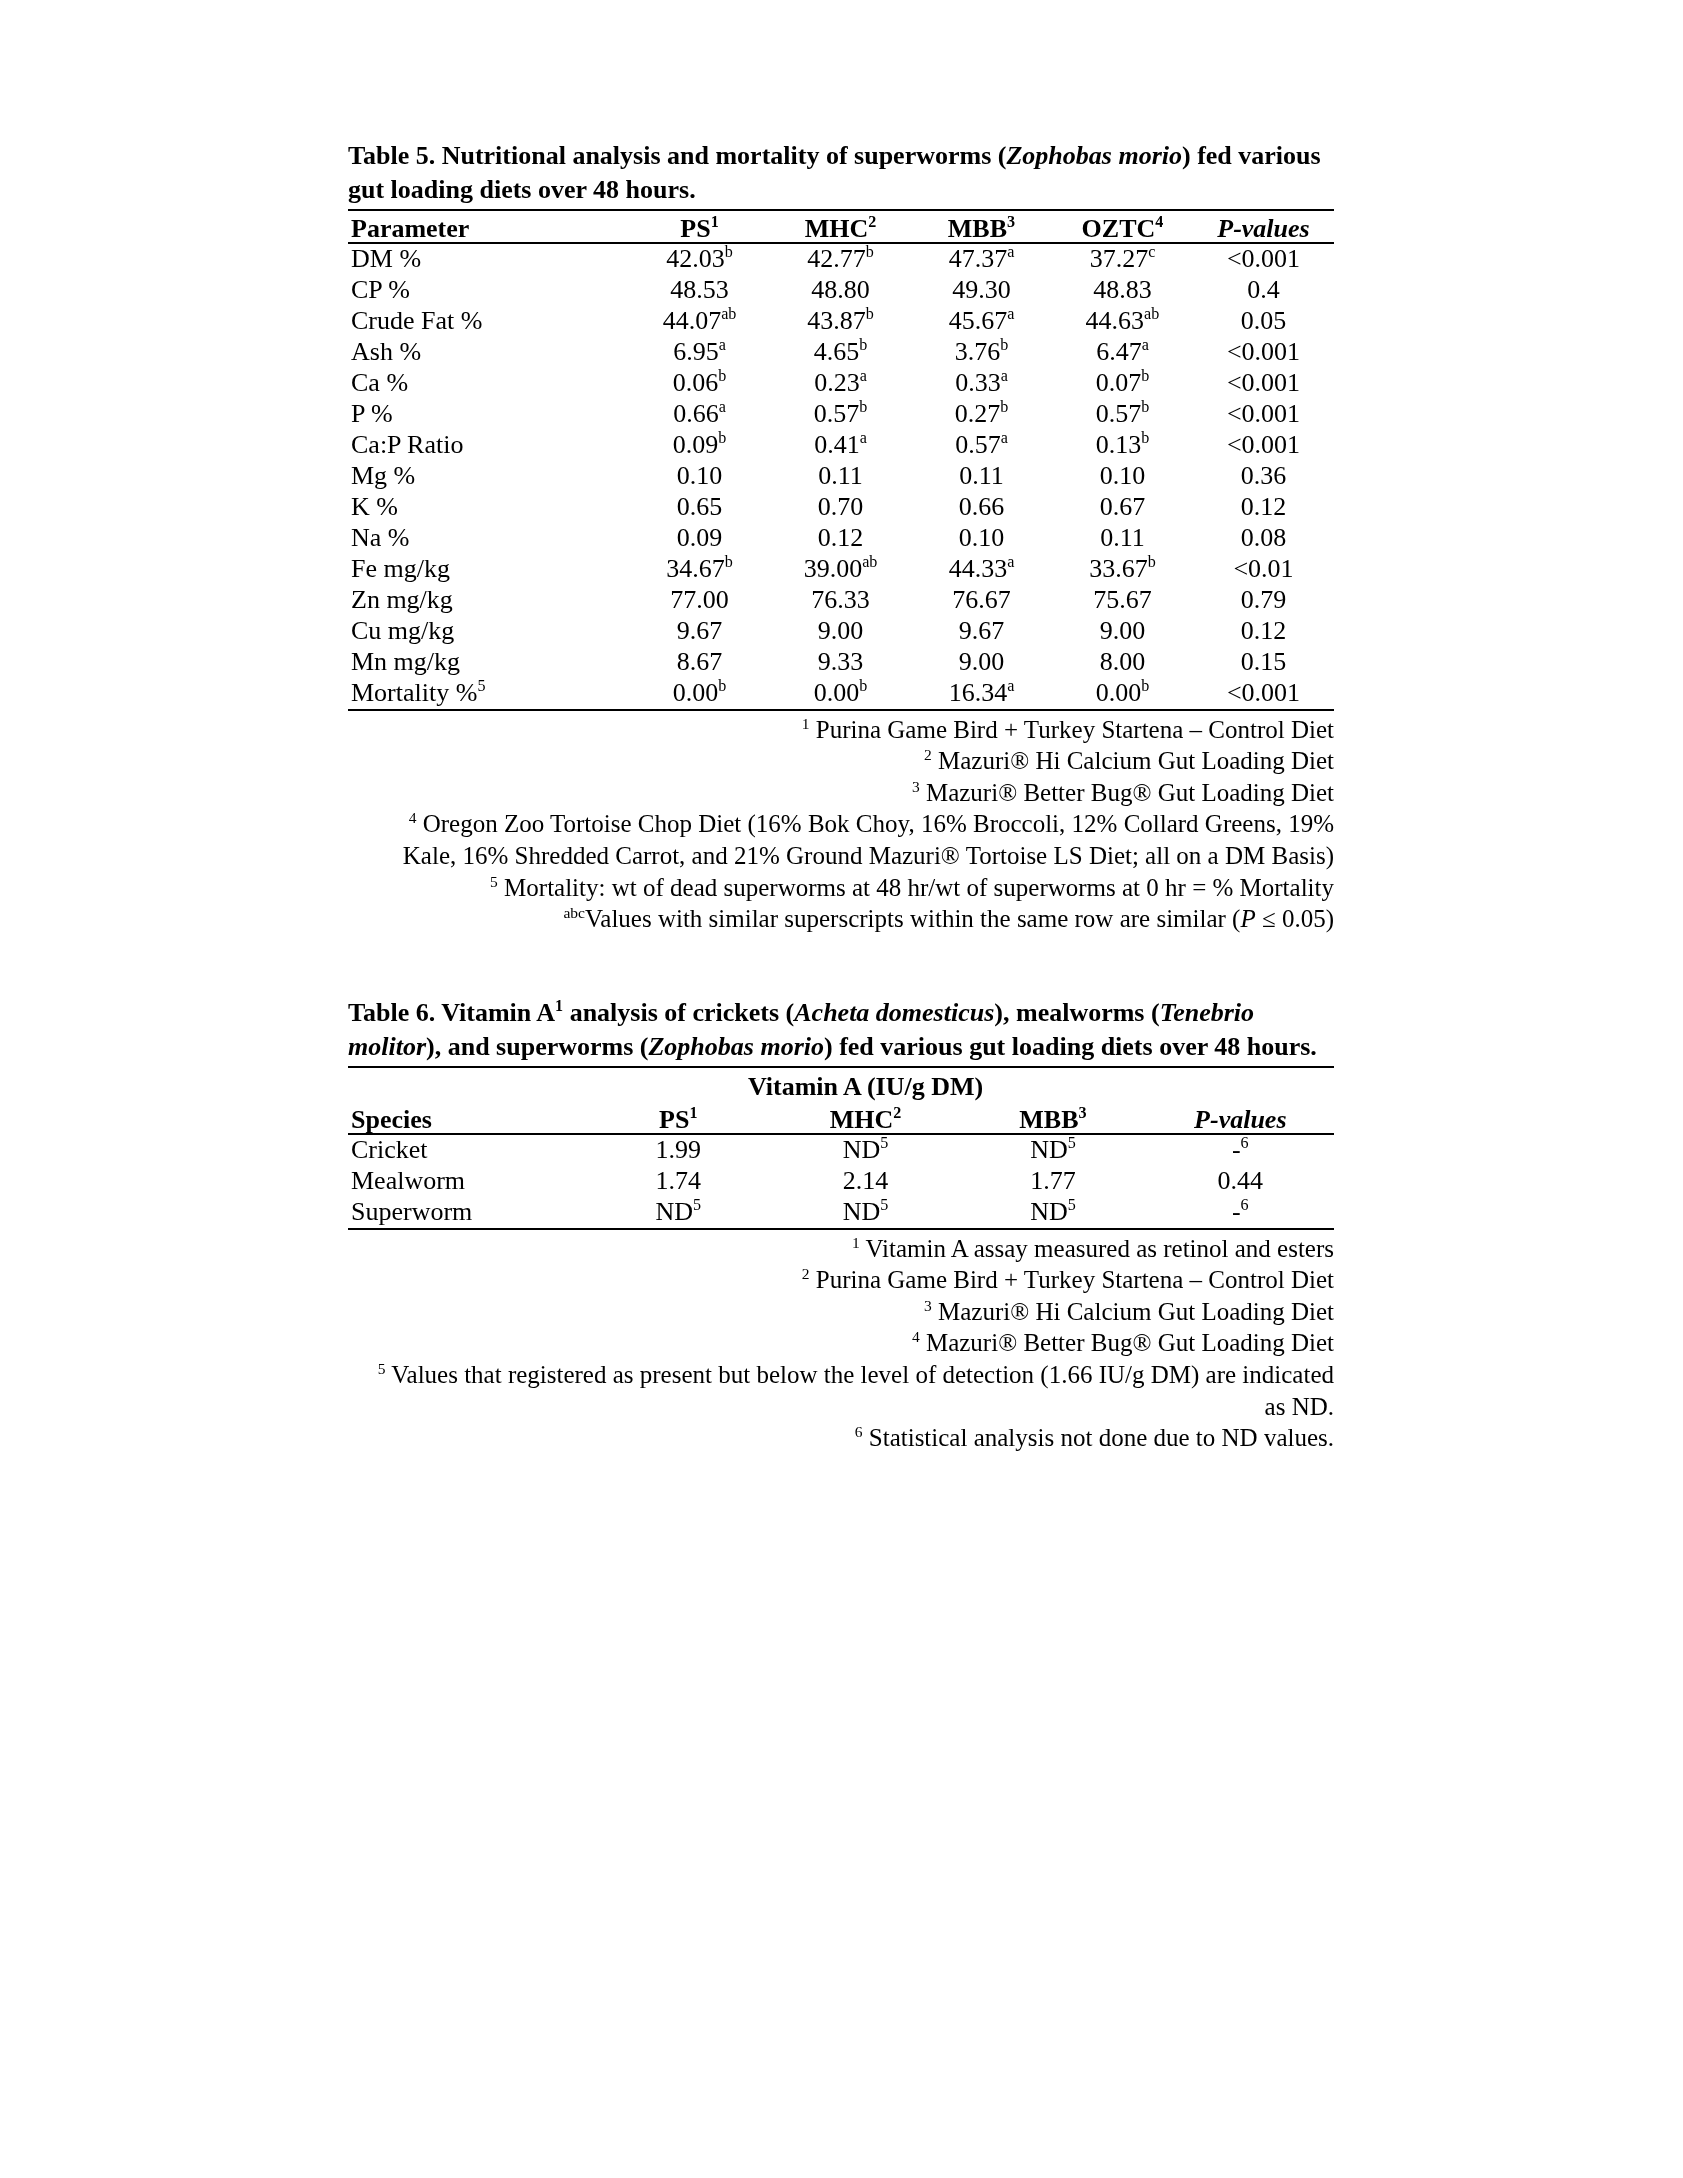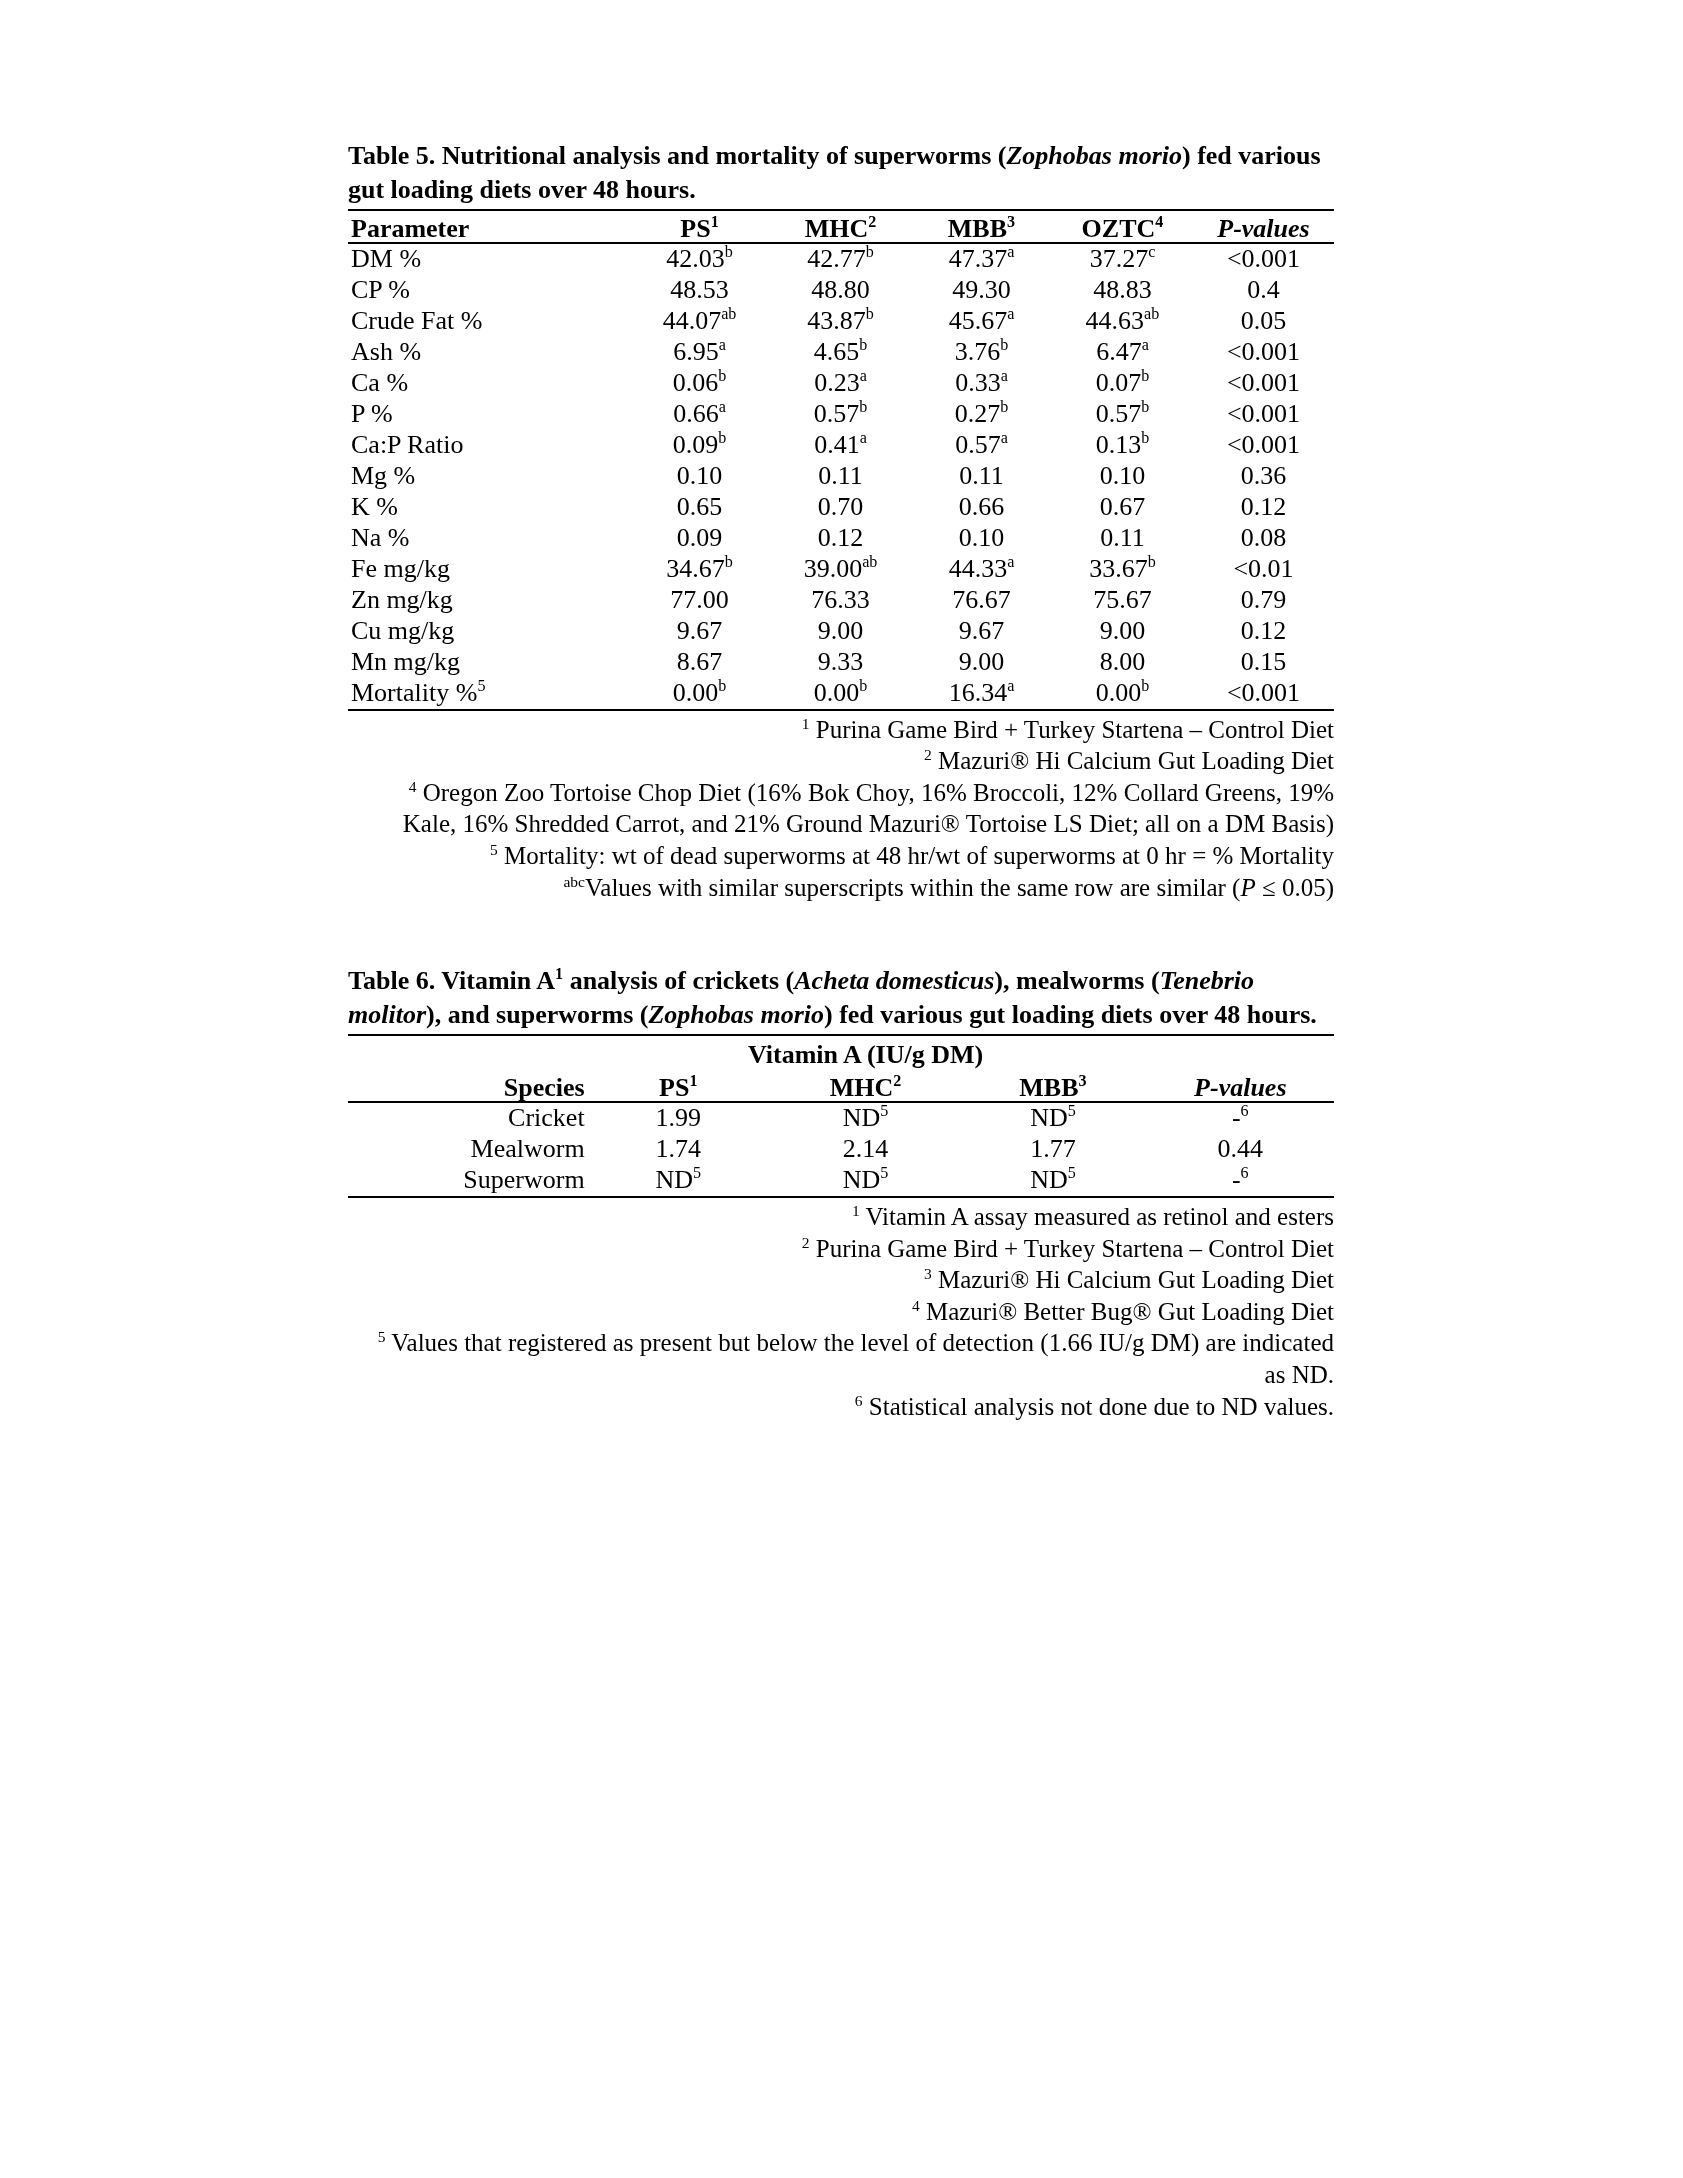--- a/index.html
+++ b/index.html
@@ -70,21 +70,21 @@
   }
 
   
   .span-head {
     text-align: center;
     font-weight: bold;
     padding-bottom: 2px !important;
     padding-top: 6px !important;
   }
 
-  .c6-species { text-align: right; width: 24%; padding-left: 3px !important; }
+  .c6-species { text-align: left; width: 24%; padding-left: 3px !important; }
   .c6-num     { text-align: center; width: 19%; }
   .c6-p       { text-align: center; width: 19%; }
 
   
   .footnotes {
     font-size: 25px;
     line-height: 1.265;
     margin-top: 3px;
   }
   .fn {
@@ -246,20 +246,21 @@
             <td class="c-num"><span>0.00</span><sup class="sp">b</sup></td>
             <td class="c-p"><span>&lt;0.001</span></td>
           </tr>
         </tbody>
     </table>
 
     <div class="footnotes">
       <div id="t5fn">
           <p class="fn"><sup>1</sup> Purina Game Bird + Turkey Startena – Control Diet</p>
           <p class="fn"><sup>2</sup> Mazuri® Hi Calcium Gut Loading Diet</p>
+          <p class="fn"><sup>3</sup> Mazuri® Better Bug® Gut Loading Diet</p>
           <p class="fn"><sup>4</sup> Oregon Zoo Tortoise Chop Diet (16% Bok Choy, 16% Broccoli, 12% Collard Greens, 19% Kale, 16% Shredded Carrot, and 21% Ground Mazuri® Tortoise LS Diet; all on a DM Basis)</p>
           <p class="fn"><sup>5</sup> Mortality: wt of dead superworms at 48 hr/wt of superworms at 0 hr = % Mortality</p>
         </div>
       <p class="fn nohang"><sup>abc</sup><span>Values with similar superscripts within the same row are similar (</span><span class="it">P</span><span> ≤ 0.05)</span></p>
     </div>
   </div>
 
   <div class="gap-between"></div>
 
   <div class="table-block">

